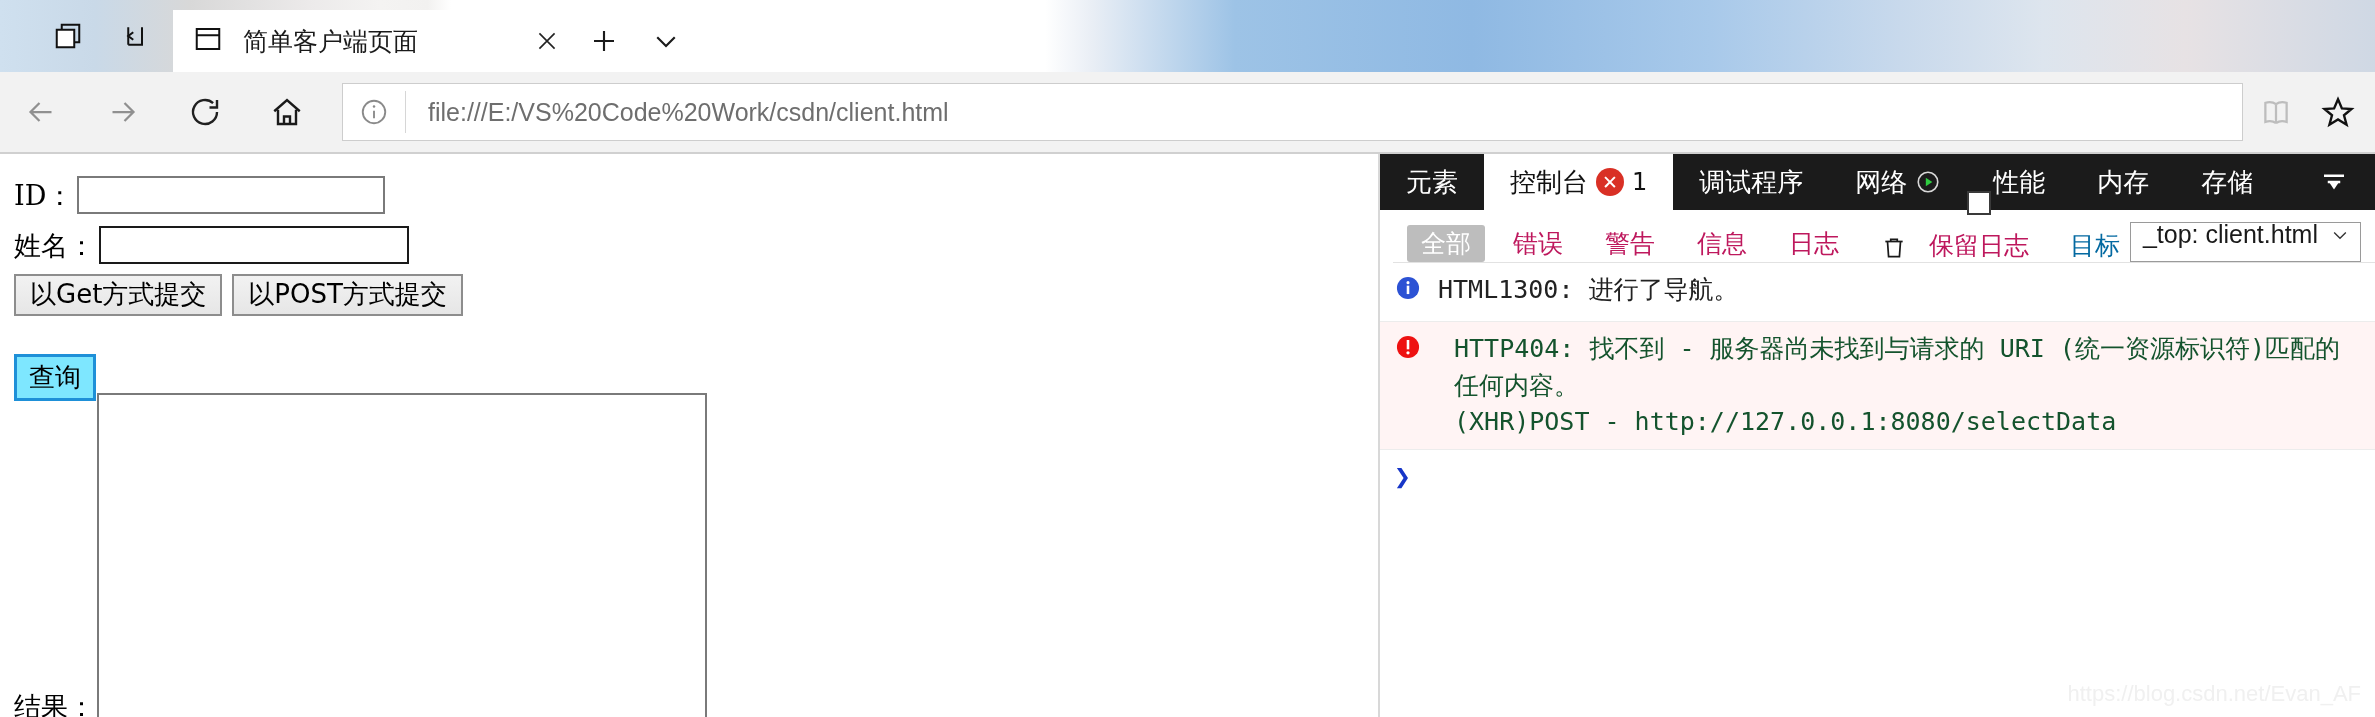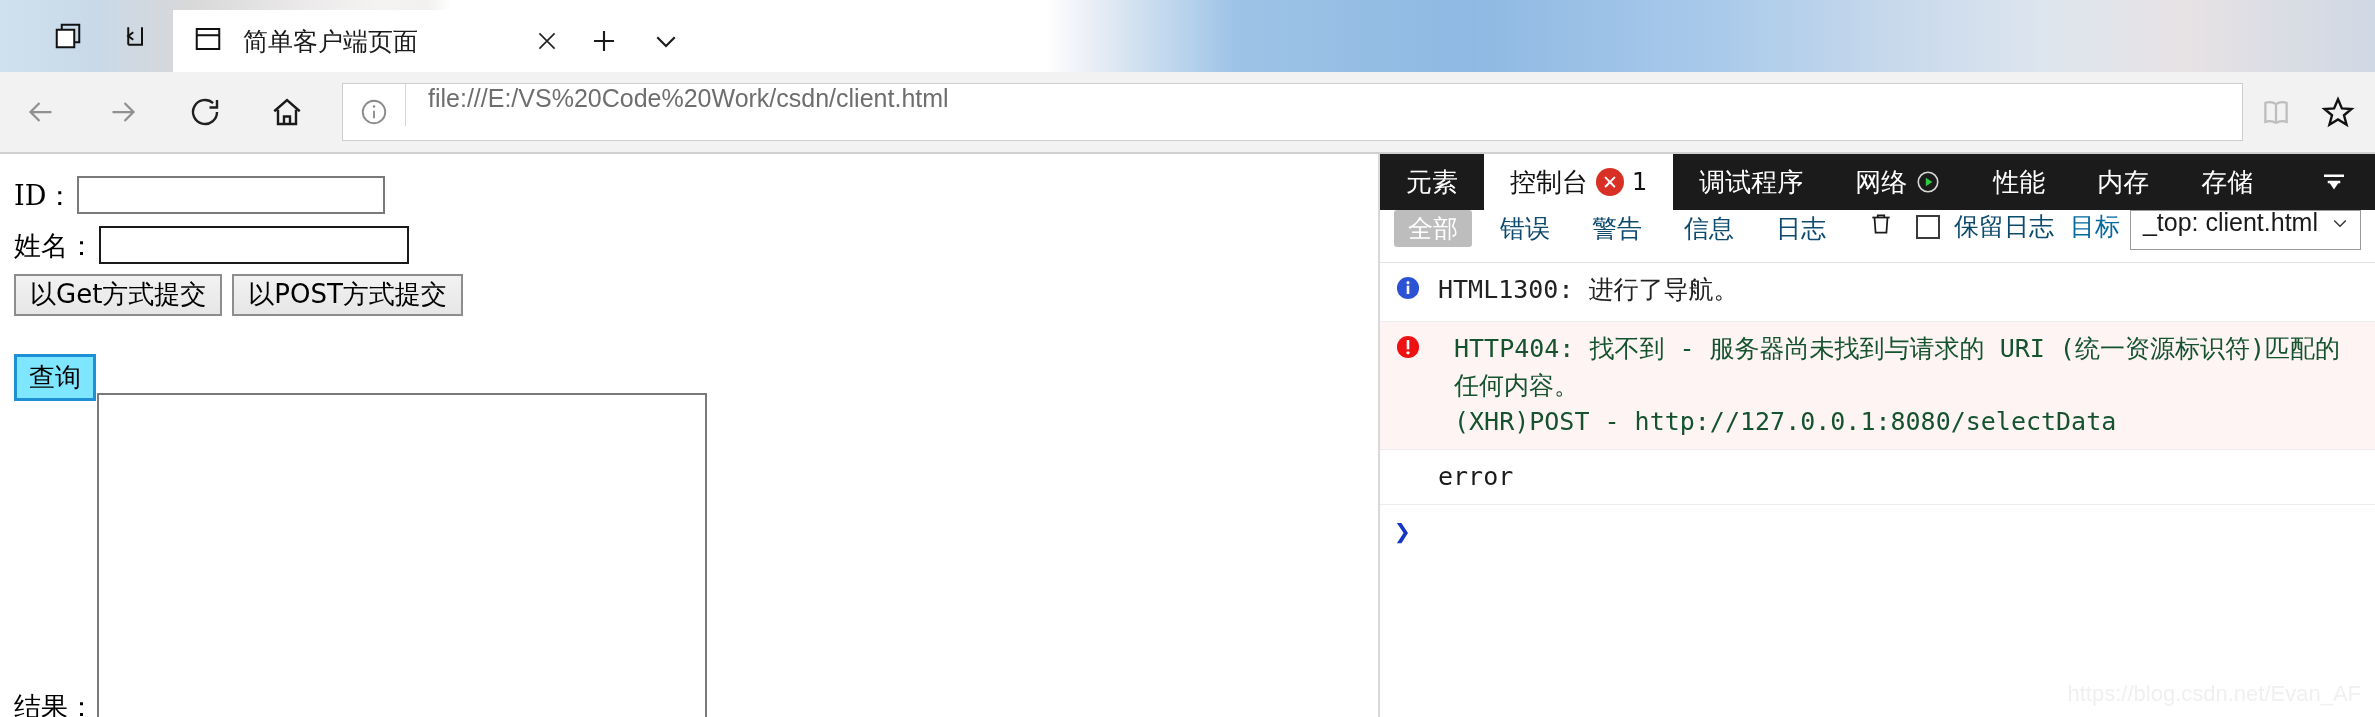--- a/index.html
+++ b/index.html
@@ -93,21 +93,21 @@
     width: 82px; height: 80px;
     display: flex; align-items: center; justify-content: center;
   }
   .omnibox {
     flex: 1;
     height: 58px;
     margin: 0 14px 0 14px;
     background: #ffffff;
     border: 1px solid #cdcdcd;
     display: flex;
-    align-items: flex-start;
+    align-items: center;
     box-sizing: border-box;
   }
   .info-ico {
     width: 62px; height: 56px;
     display: flex; align-items: center; justify-content: center;
     flex: none;
   }
   .omnibox-sep { width: 1px; height: 42px; background: #d6d6d6; flex: none; }
   .url {
     font-size: 25px;
@@ -229,40 +229,41 @@
   .dt-more {
     display: flex; align-items: center;
     padding: 0 26px;
   }
 
   .dt-filter {
     height: 52px;
     background: #ffffff;
     border-bottom: 1px solid #e2e2e2;
     display: flex;
-    align-items: flex-start;
+    align-items: flex-end;
     padding: 0 14px;
     flex: none;
     gap: 0;
+    margin-left: 13px;
   }
   .fchip {
     font-size: 25px;
-    color: #0c4a6e;
+    color: #be185d;
     padding: 2px 14px;
     margin-right: 14px;
     white-space: nowrap;
     font-family: "DejaVu Sans", "Liberation Sans", sans-serif;
   }
   .fchip.sel {
     background: #bdbdbd;
     color: #ffffff;
     border-radius: 3px;
   }
   .trashbtn { padding: 0 14px; display: flex; align-items: center; }
-  .cbwrap { display: flex; align-items: center; gap: 14px; margin-left: 8px; }
+  .cbwrap { display: flex; align-items: center; gap: 14px; margin-left: 8px; flex-direction: column; }
   .cbox {
     width: 24px; height: 24px;
     border: 2px solid #3a3a3a;
     background: #fff;
     box-sizing: border-box;
   }
   .filter-spacer { flex: 1; }
   .tgt-label {
     font-size: 25px; color: #0369a1; margin-right: 10px;
     font-family: "DejaVu Sans", "Liberation Sans", sans-serif;
@@ -548,24 +549,20 @@
               <rect x="10.9" y="6" width="2.2" height="8" fill="#fff"></rect>
               <circle cx="12" cy="17" r="1.4" fill="#fff"></circle>
             </svg>
           </span>
           <span class="mtext">
             <span>HTTP404: 找不到 - 服务器尚未找到与请求的 URI (统一资源标识符)匹配的任何内容。</span>
             <span class="mline2">(XHR)POST - http://127.0.0.1:8080/selectData</span>
           </span>
         </div>
 
-        <div class="msg log">
-          <span class="mico"></span>
-          <span class="mtext">error</span>
-        </div>
 
         <div class="prompt">
           <span class="pchev">❯</span>
           <span></span>
         </div>
       </div>
     </div>
 
     <span class="watermark">https://blog.csdn.net/Evan_AF</span>
   </div>

